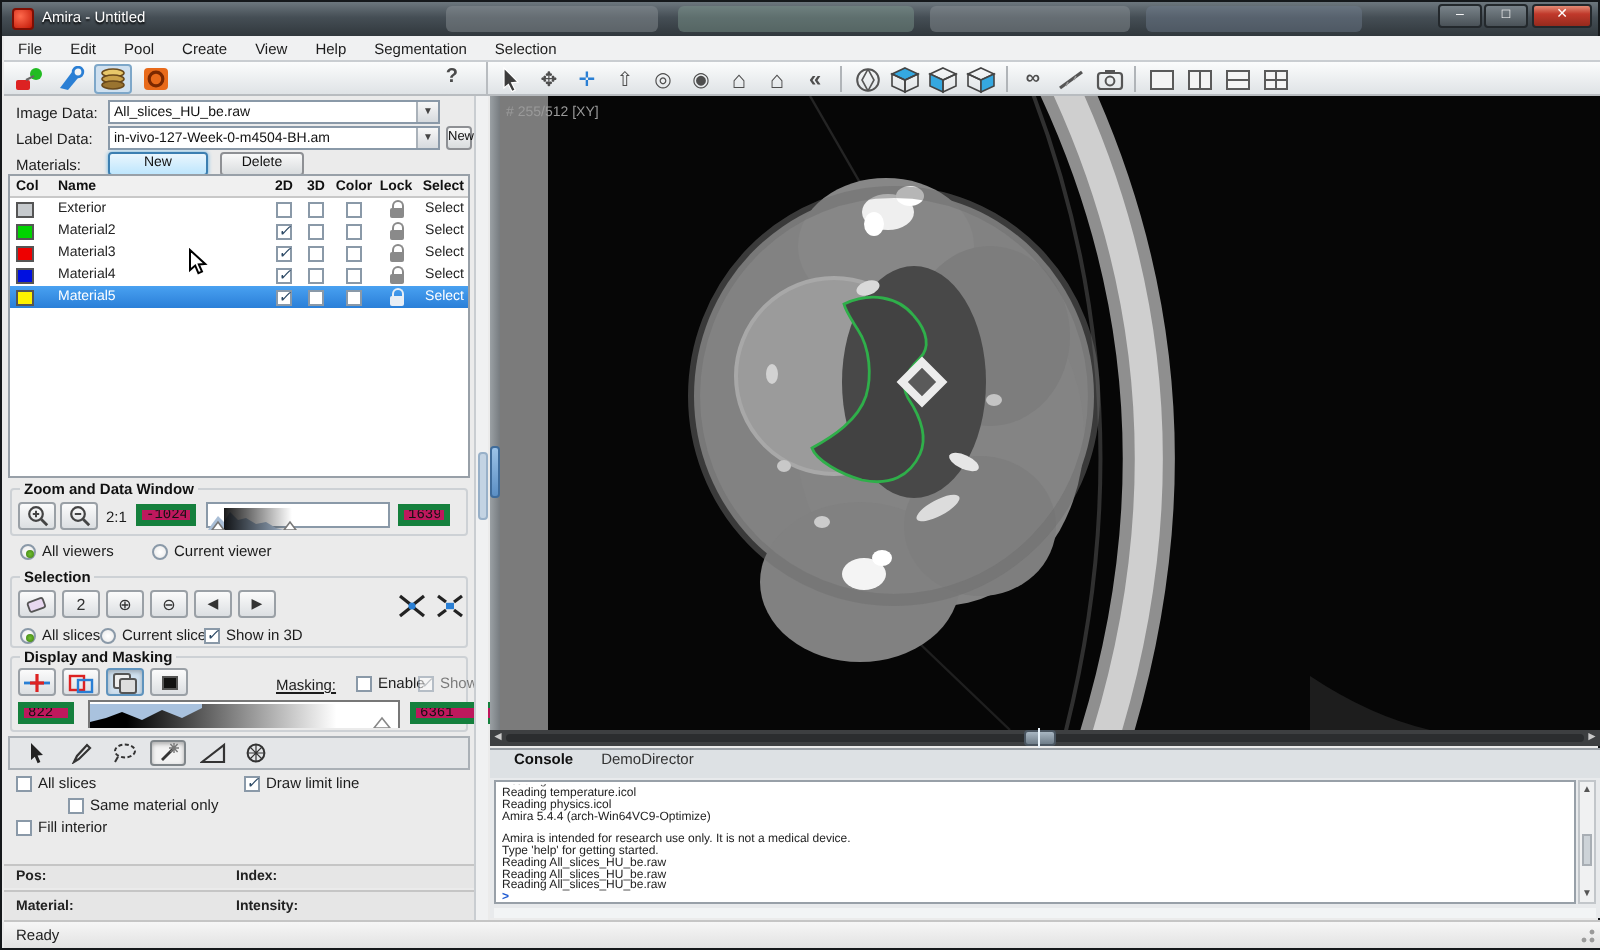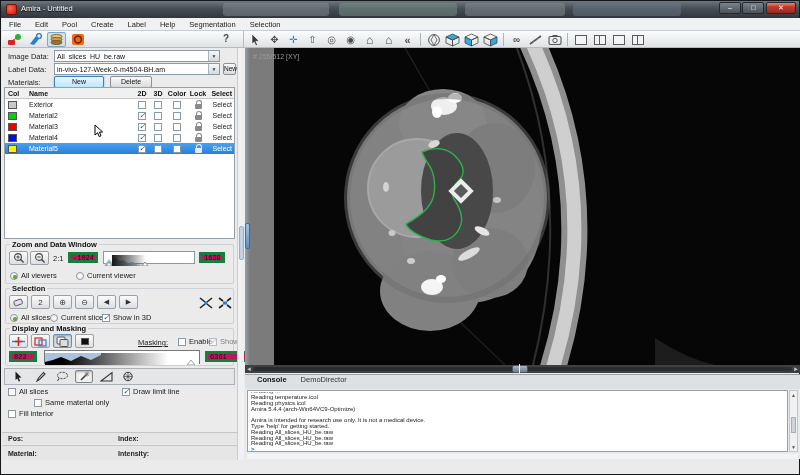--- a/index.html
+++ b/index.html
@@ -158,21 +158,21 @@
     <div class="winbtn" style="right:58px;">–</div>
     <div class="winbtn" style="right:35px;">□</div>
     <div class="winbtn close" style="right:3px;">✕</div>
   </div>
 
   <div class="menubar">
     <span class="menu-item">File</span>
     <span class="menu-item">Edit</span>
     <span class="menu-item">Pool</span>
     <span class="menu-item">Create</span>
-    <span class="menu-item">Label</span>
+    <span class="menu-item">View</span>
     <span class="menu-item">Help</span>
     <span class="menu-item">Segmentation</span>
     <span class="menu-item">Selection</span>
   </div>
 
   <div class="toolbar">
     <div class="tb-left">
       <div class="appbtn" style="left:3px;">
         <svg width="15" height="13">
             <rect x="1" y="7" width="7" height="5" rx="1" fill="#d22"></rect>
@@ -399,21 +399,21 @@
         <span class="c-color">
             <i class="cb"></i>
           </span>
         <span class="c-lock">
             <i class="lock"></i>
           </span>
         <span class="c-select">Select</span>
       </div>
     </div>
 
-    <div class="group" style="top:196px;height:40px;padding-left:14px;">
+    <div class="group" style="top:196px;height:24px;padding-left:14px;">
       <span class="gtitle">Zoom and Data Window</span>
       <div class="tbtn" style="left:3px;top:6px;">
           <svg width="12" height="12">
             <circle cx="5" cy="5" r="3.4" fill="none" stroke="#444" stroke-width="1.1"></circle>
             <line x1="7.6" y1="7.6" x2="10.6" y2="10.6" stroke="#444" stroke-width="1.4"></line>
             <line x1="3.4" y1="5" x2="6.6" y2="5" stroke="#444" stroke-width="1"></line>
             <line x1="5" y1="3.4" x2="5" y2="6.6" stroke="#444" stroke-width="1"></line>
           </svg>
         </div>
       <div class="tbtn" style="left:24px;top:6px;">
@@ -701,14 +701,18 @@
       <div class="cline prompt">&gt;</div>
     </div>
     <div class="cscroll">
       <div class="arr">▲</div>
       <div class="handle"></div>
       <div class="arr" style="position:absolute;bottom:0;width:100%;">▼</div>
     </div>
     <div class="cinput"></div>
   </div>
 
+  <div class="statusbar">
+    <span>Ready</span>
+    <div class="grip"></div>
+  </div>
 
 </div>
 
 </body></html>

